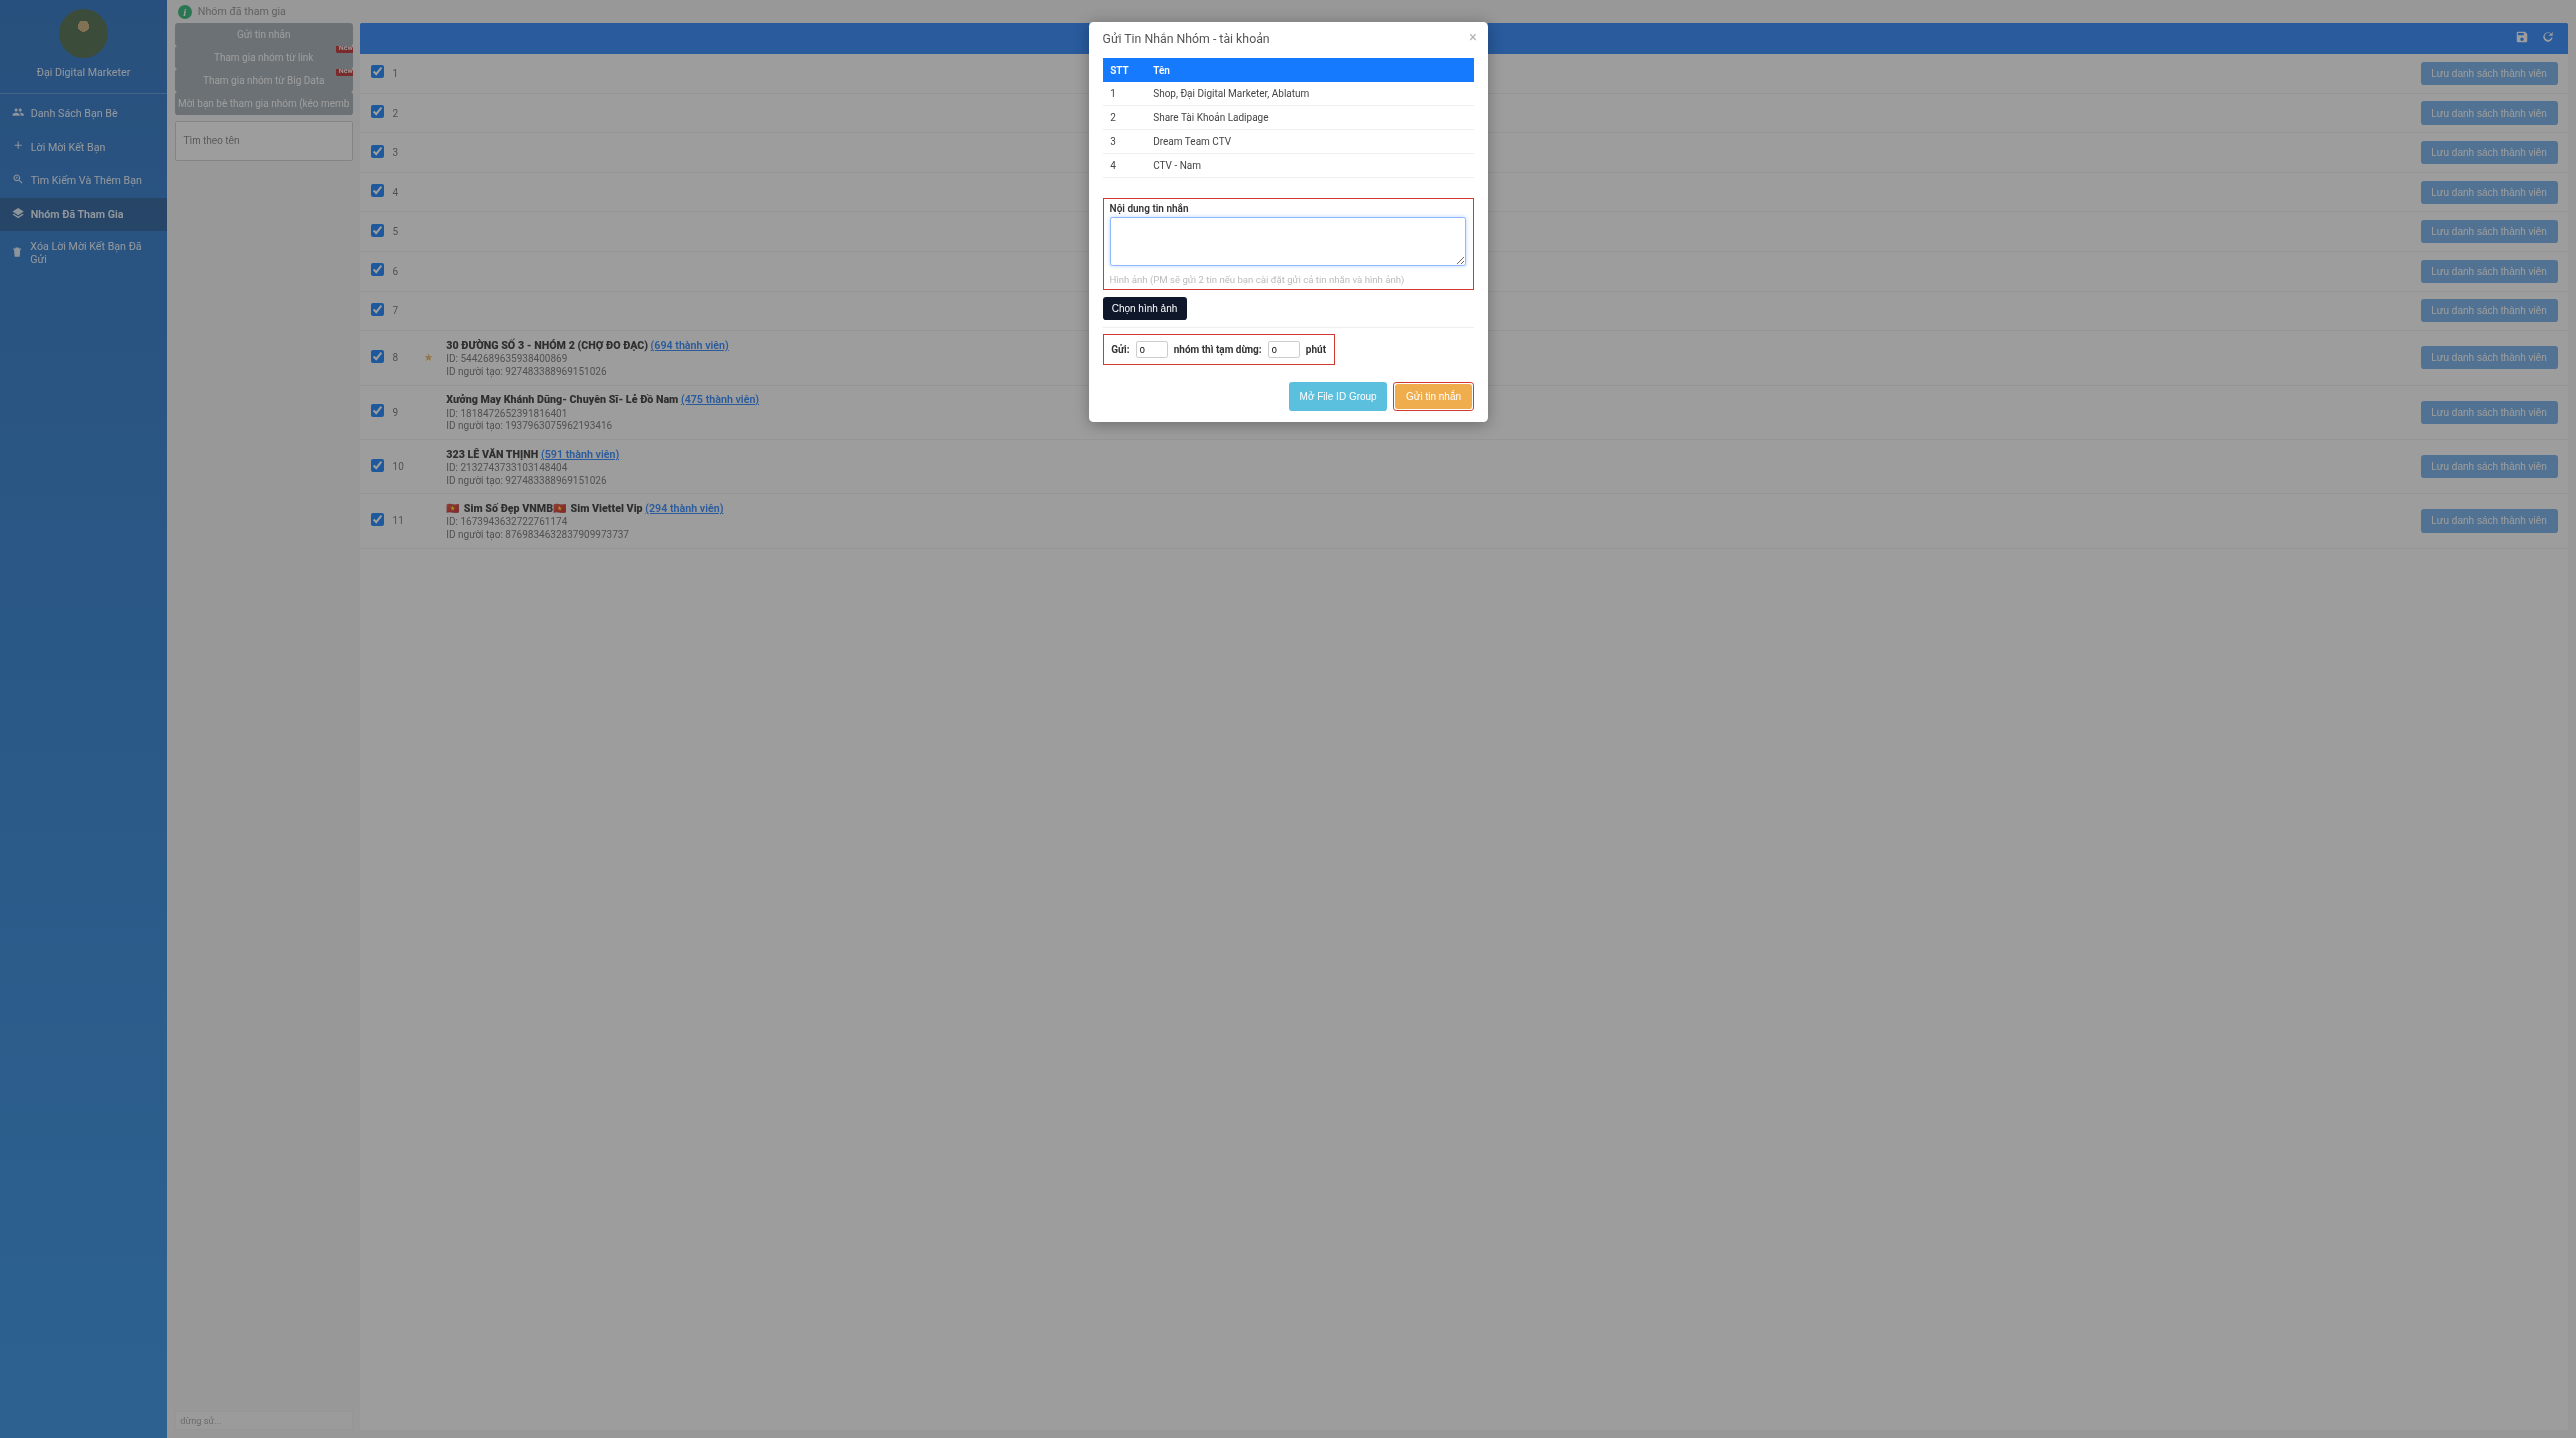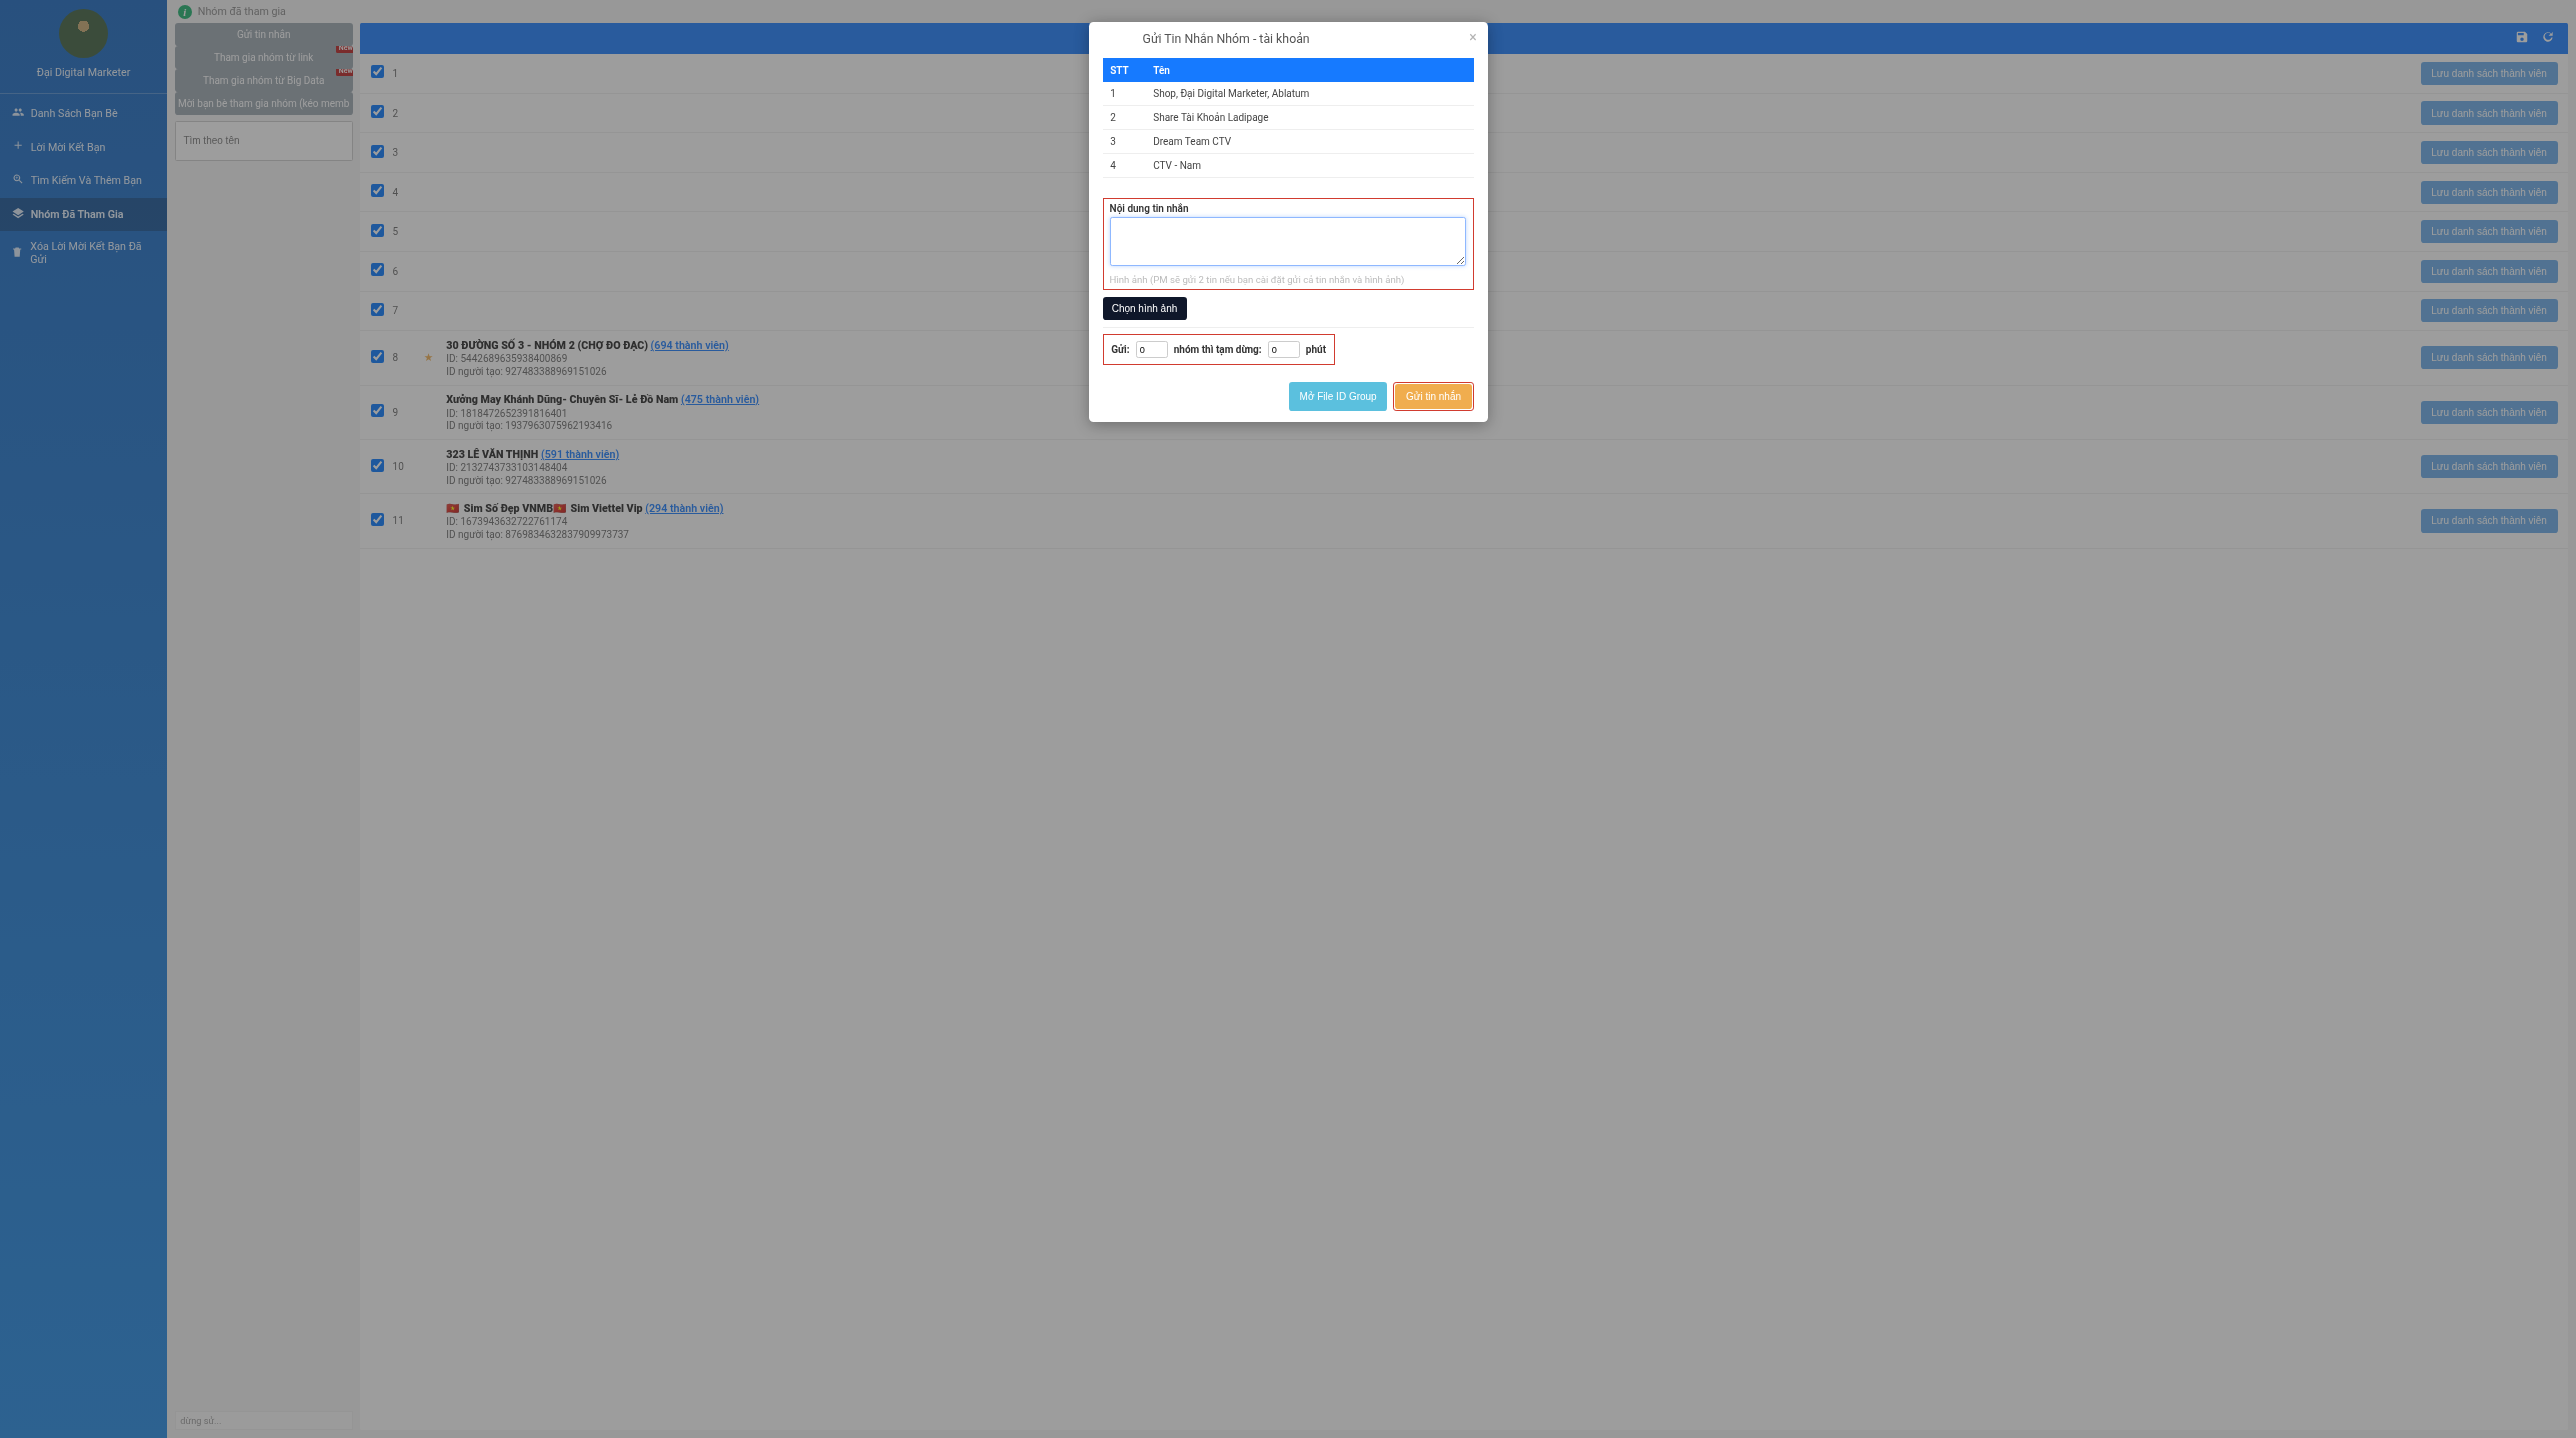--- a/index.html
+++ b/index.html
@@ -47,21 +47,21 @@
 .gr-info { flex: 1; min-width: 0; }
 .gr-title { font-size: 10.7px; font-weight: 700; color: #222; }
 .gr-members { color: #167aff; font-weight: 600; text-decoration: underline; font-size: 10.7px; }
 .gr-sub { font-size: 10px; color: #666; margin-top: 1.5px; }
 .gr-btn { background: #66a9e8; color: #fff; border: none; padding: 6.1px 10.7px; border-radius: 3.1px; font-size: 10px; cursor: pointer; white-space: nowrap; }
 
 
 .overlay { position: fixed; inset: 0; background: rgba(60,60,60,0.5); display: flex; align-items: flex-start; justify-content: center; z-index: 100; padding-top: 21.5px; }
 .modal { width: 399px; background: #fff; border-radius: 4.6px; box-shadow: 0 2.3px 15.3px rgba(0,0,0,0.3); display: flex; flex-direction: column; position: relative; }
 .modal-head { padding: 10.7px 14px 7.7px; }
-.modal-title { font-size: 12.3px; color: #555; margin-left: 40px; }
+.modal-title { font-size: 12.3px; color: #555; }
 .modal-close { position: absolute; top: 7.7px; right: 10.7px; font-size: 14px; color: #b3b3b3; cursor: pointer; }
 .modal-body { padding: 4.6px 14px 0; }
 .modal-table-wrap { border: none; height: 133px; overflow-y: scroll; }
 .modal-table { width: 100%; border-collapse: collapse; font-size: 10px; }
 .modal-table thead th { background: #167aff; color: #fff; text-align: left; padding: 6.1px 7.7px; font-weight: 600; margin-top: 33px; }
 .modal-table thead th:first-child { width: 43px; }
 .modal-table tbody td { padding: 6.1px 7.7px; border-bottom: 0.8px solid #eee; color: #444; }
 .msg-section { border: 1.5px solid #d13b2f; padding: 4.6px 6.1px 4.6px; margin-top: 6.1px; }
 .msg-label { font-weight: 600; font-size: 10px; color: #333; margin-bottom: 3.1px; }
 .msg-textarea { width: 100%; height: 49px; border: 0.8px solid #8fb8ff; border-radius: 2.3px; resize: both; outline: none; padding: 3.1px 4.6px; box-shadow: 0 0 4.6px rgba(80,150,255,0.4); font-family: inherit; }

